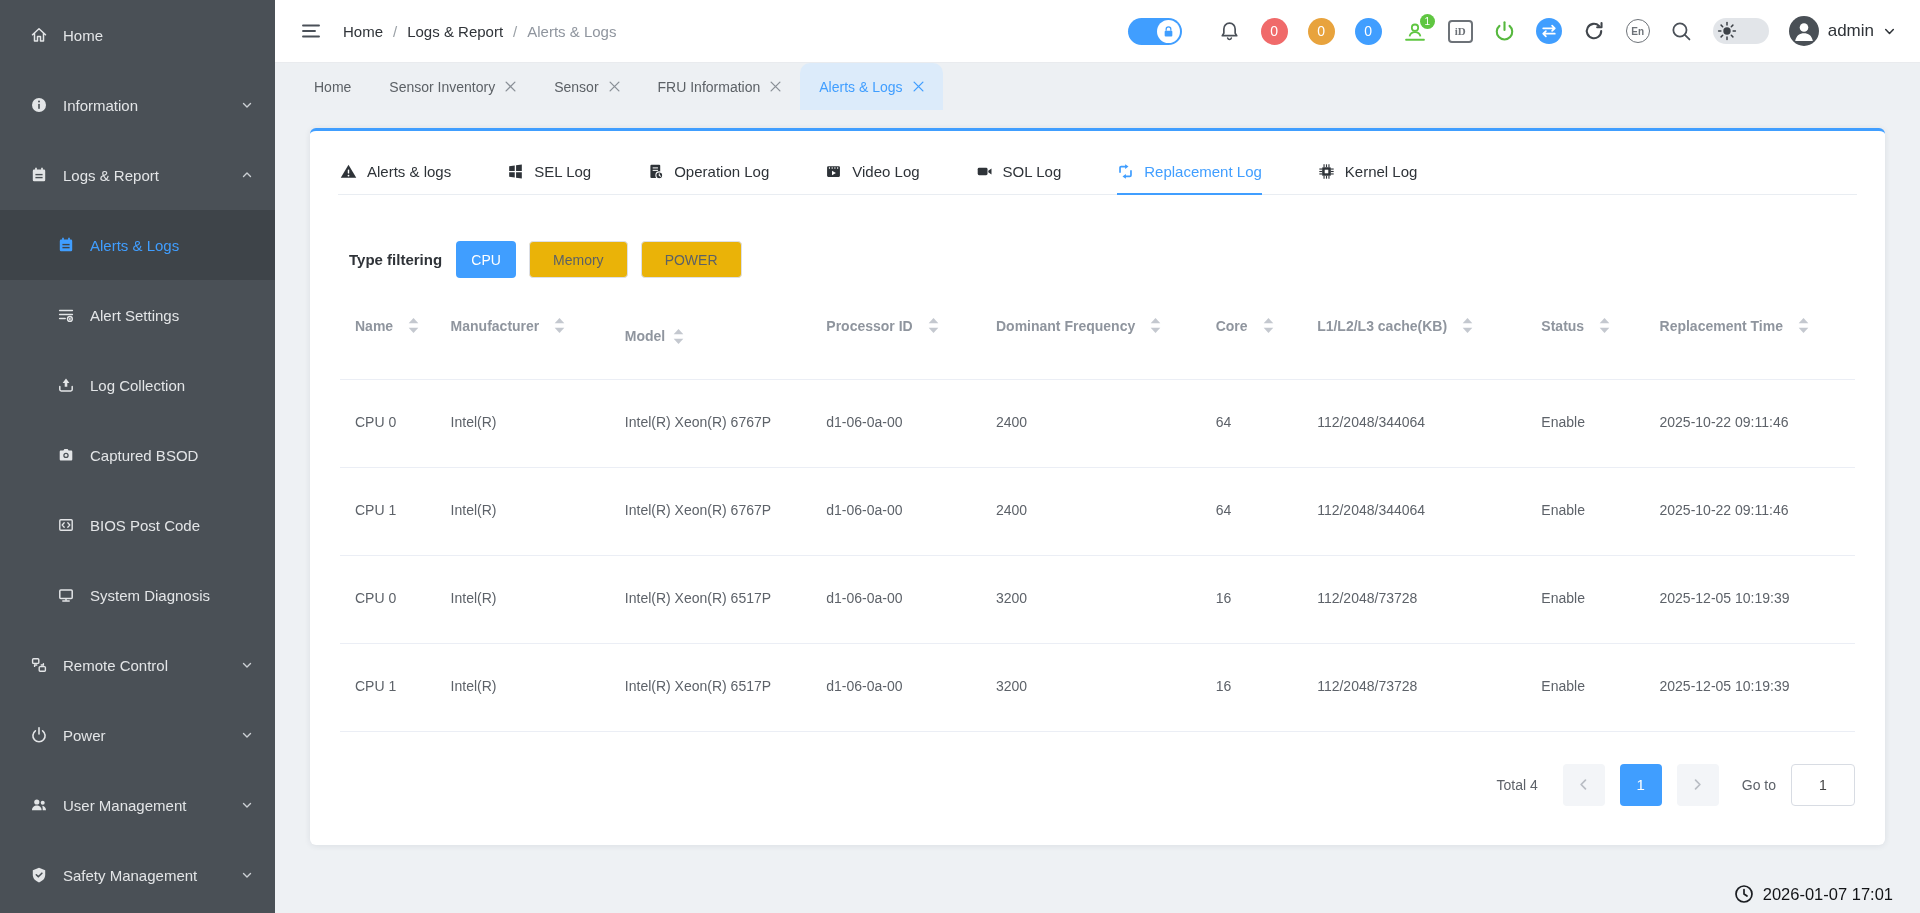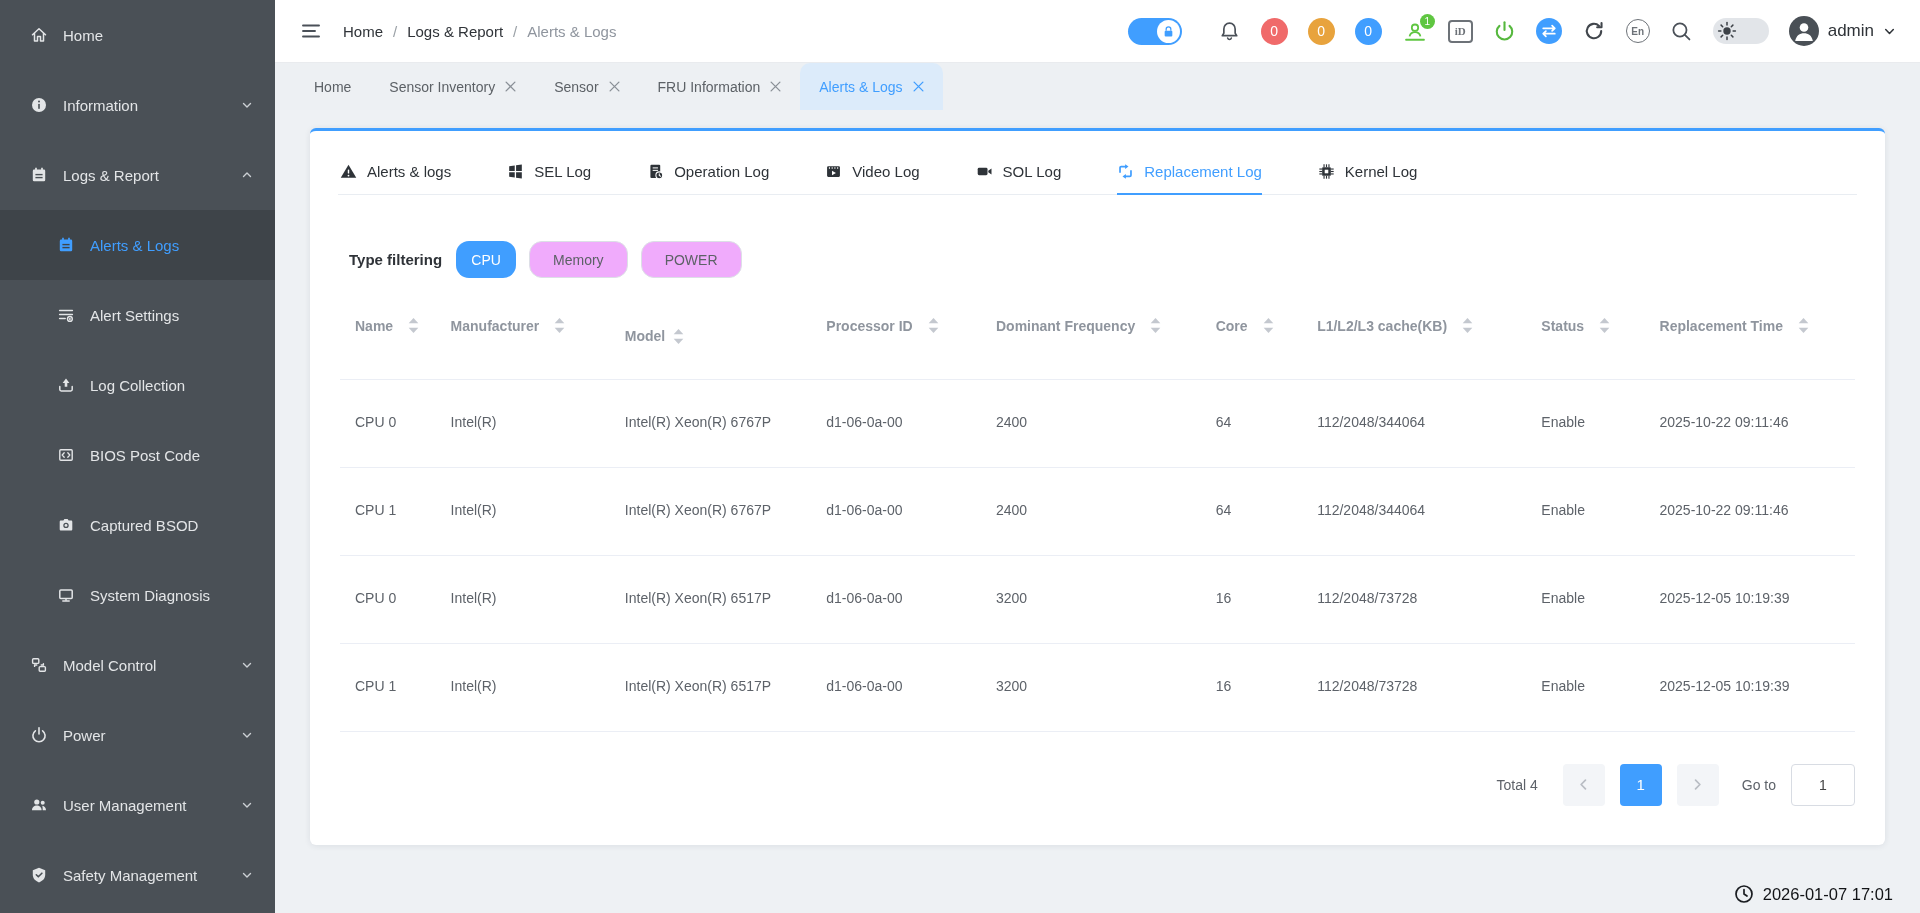--- a/index.html
+++ b/index.html
@@ -51,23 +51,23 @@
   .card { position:absolute; left:35px; top:17px; width:1575px; height:717px; background:#fff; border-radius:6px; border-top:3px solid #409eff; box-shadow:0 1px 6px rgba(31,45,61,.09); padding:0 30px; }
 
   .ptabs { display:flex; gap:56px; align-items:flex-end; margin-top:32px; position:relative; }
   .ptabs::after { content:""; position:absolute; left:-2px; right:-2px; bottom:0; height:1px; background:#e9edf2; }
   .ptab { display:flex; align-items:center; gap:10px; font-size:15px; color:#2e3338; padding-bottom:13px; border-bottom:2px solid transparent; position:relative; z-index:1; cursor:pointer; }
   .ptab svg { width:17px; height:17px; }
   .ptab.active { color:#409eff; border-bottom-color:#409eff; }
 
   .filter-row { margin-top:46px; display:flex; align-items:center; margin-left:9px; }
   .filter-label { font-size:15px; font-weight:bold; color:#2f3338; margin-right:14px; }
-  .fbtn { height:37px; border-radius:13px; font-size:14px; border:none; cursor:pointer; margin-right:13px; font-family:inherit; }
+  .fbtn { height:37px; border-radius:4px; font-size:14px; border:none; cursor:pointer; margin-right:13px; font-family:inherit; }
   .fbtn.primary { background:#409eff; color:#fff; width:60px; }
-  .fbtn.plain { background:#f0abfc; border:1px solid #dcdfe6; color:#5c6166; padding:0 23px; }
+  .fbtn.plain { background:#eab308; border:1px solid #dcdfe6; color:#5c6166; padding:0 23px; }
 
   table.grid { width:100%; border-collapse:collapse; table-layout:fixed; margin-top:30px; }
   .grid thead tr { height:71px; }
   .grid th { text-align:left; color:#8f959e; font-size:14px; font-weight:bold; vertical-align:top; padding:10px 10px 0 0; }
   .grid th:first-child, .grid td:first-child { padding-left:15px; }
   .thc { display:flex; flex-direction:row; gap:9px; align-items:flex-start; }
   .thc .caret { margin-left:6px; }
   .thr { display:flex; flex-direction:row; gap:8px; align-items:center; padding-top:10px; }
   .caret { display:flex; cursor:pointer; }
   .grid td { font-size:14px; color:#5d6269; padding:0 10px 0 0; height:88px; border-top:1px solid #ebeef5; line-height:1.95; }
@@ -165,36 +165,36 @@
           <path d="M9 2.6 L12.4 7 H10.3 V10.8 H7.7 V7 H5.6 Z" fill="currentColor"></path>
           <path d="M2.8 10.4 V13.6 C2.8 14.4 3.4 15 4.2 15 H13.8 C14.6 15 15.2 14.4 15.2 13.6 V10.4" fill="none" stroke="currentColor" stroke-width="1.5" stroke-linecap="round"></path>
         </svg>
       </span>
     <span>Log Collection</span>
   </div>
 
   <div class="side-item sub">
     <span class="s-icon">
         <svg viewBox="0 0 18 18">
-          <rect x="2.8" y="3.8" width="12.4" height="10.4" rx="1" fill="none" stroke="currentColor" stroke-width="1.4"></rect>
-          <path d="M7.2 6.8 L5.2 9 L7.2 11.2 M10.8 6.8 L12.8 9 L10.8 11.2" fill="none" stroke="currentColor" stroke-width="1.3" stroke-linecap="round" stroke-linejoin="round"></path>
-        </svg>
-      </span>
-    <span>BIOS Post Code</span>
-  </div>
-
-  <div class="side-item sub">
-    <span class="s-icon">
-        <svg viewBox="0 0 18 18">
           <path d="M6.4 4.6 L7.4 3.1 H10.6 L11.6 4.6 H14 C14.8 4.6 15.3 5.1 15.3 5.9 V13.2 C15.3 14 14.8 14.5 14 14.5 H4 C3.2 14.5 2.7 14 2.7 13.2 V5.9 C2.7 5.1 3.2 4.6 4 4.6 Z" fill="currentColor"></path>
           <circle cx="9" cy="9.4" r="2.7" fill="var(--cut)"></circle>
           <circle cx="9" cy="9.4" r="1.4" fill="currentColor"></circle>
         </svg>
       </span>
     <span>Captured BSOD</span>
+  </div>
+
+  <div class="side-item sub">
+    <span class="s-icon">
+        <svg viewBox="0 0 18 18">
+          <rect x="2.8" y="3.8" width="12.4" height="10.4" rx="1" fill="none" stroke="currentColor" stroke-width="1.4"></rect>
+          <path d="M7.2 6.8 L5.2 9 L7.2 11.2 M10.8 6.8 L12.8 9 L10.8 11.2" fill="none" stroke="currentColor" stroke-width="1.3" stroke-linecap="round" stroke-linejoin="round"></path>
+        </svg>
+      </span>
+    <span>BIOS Post Code</span>
   </div>
 
   <div class="side-item sub">
     <span class="s-icon">
         <svg viewBox="0 0 18 18">
           <rect x="2.8" y="3.9" width="12.4" height="8.7" rx="1" fill="none" stroke="currentColor" stroke-width="1.5"></rect>
           <line x1="9" y1="12.6" x2="9" y2="14.8" stroke="currentColor" stroke-width="1.5"></line>
           <line x1="5.8" y1="15" x2="12.2" y2="15" stroke="currentColor" stroke-width="1.5" stroke-linecap="round"></line>
         </svg>
       </span>
@@ -204,21 +204,21 @@
   <div class="side-item">
     <span class="s-icon">
         <svg viewBox="0 0 18 18">
           <g fill="none" stroke="currentColor" stroke-width="1.4">
             <rect x="2.6" y="2.8" width="6.2" height="4.6" rx="0.9"></rect>
             <rect x="9.2" y="10.6" width="6.2" height="4.6" rx="0.9"></rect>
             <path d="M13.4 7.6 V9 H11.2 M4.6 10.4 V9 H6.8" stroke-linecap="round"></path>
           </g>
         </svg>
       </span>
-    <span>Model Control</span>
+    <span>Remote Control</span>
     <span class="chev">
         <svg width="12" height="12" viewBox="0 0 12 12">
           <path d="M2.5 4.5 L6 8 L9.5 4.5" fill="none" stroke="currentColor" stroke-width="1.4" stroke-linecap="round" stroke-linejoin="round"></path>
         </svg>
       </span>
   </div>
 
   <div class="side-item">
     <span class="s-icon">
         <svg viewBox="0 0 18 18">

